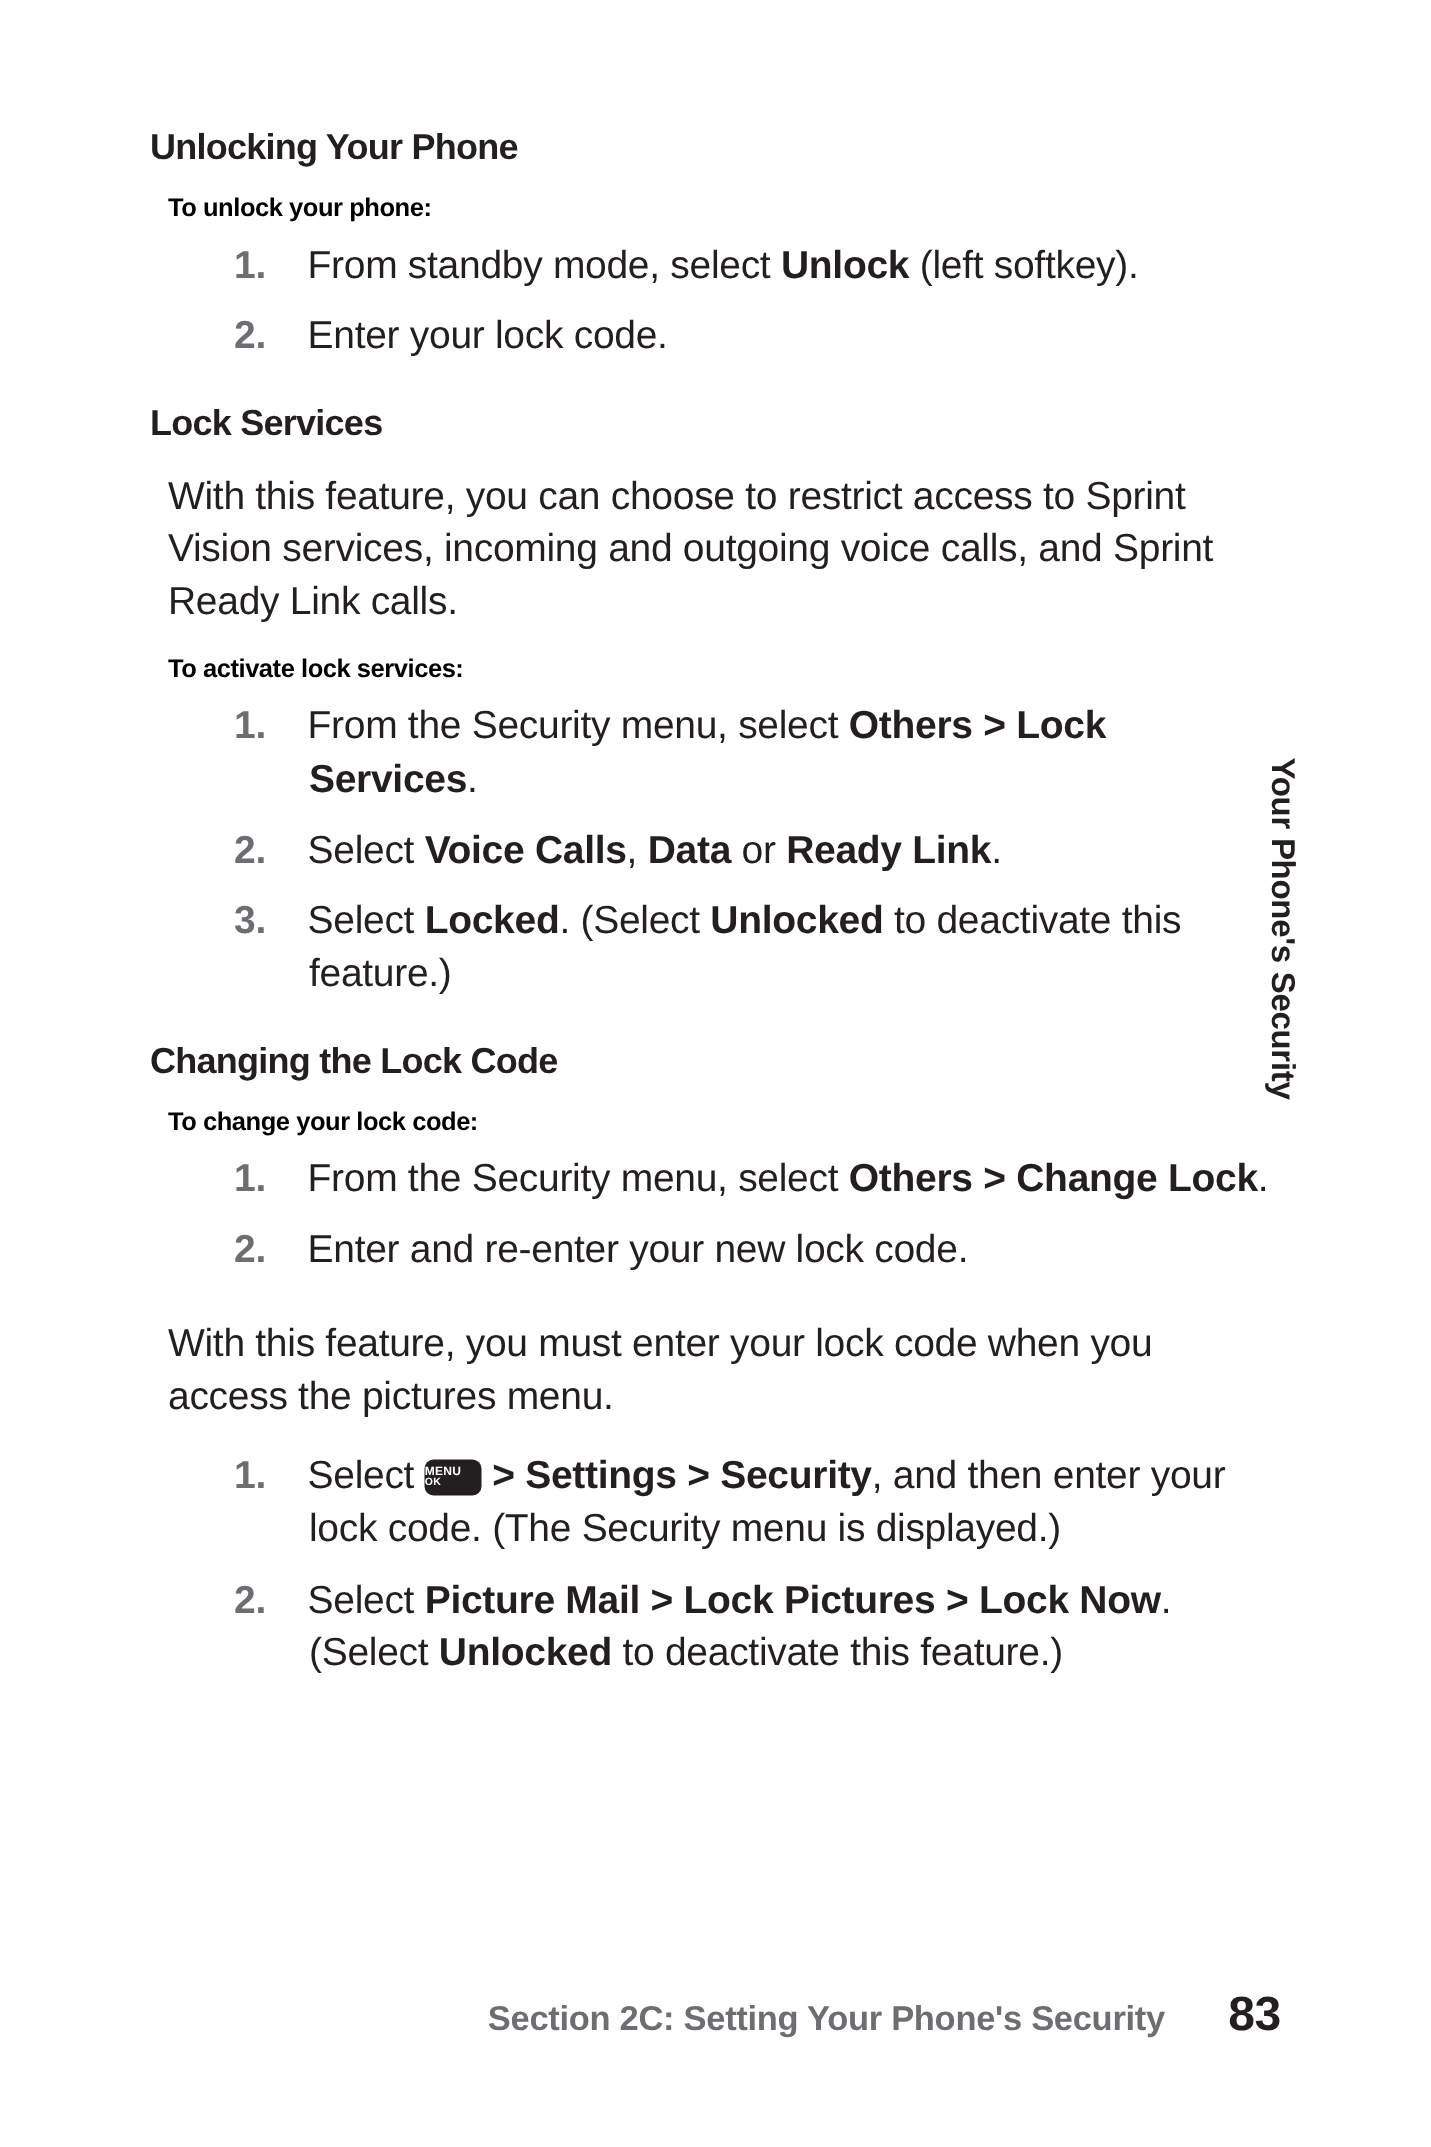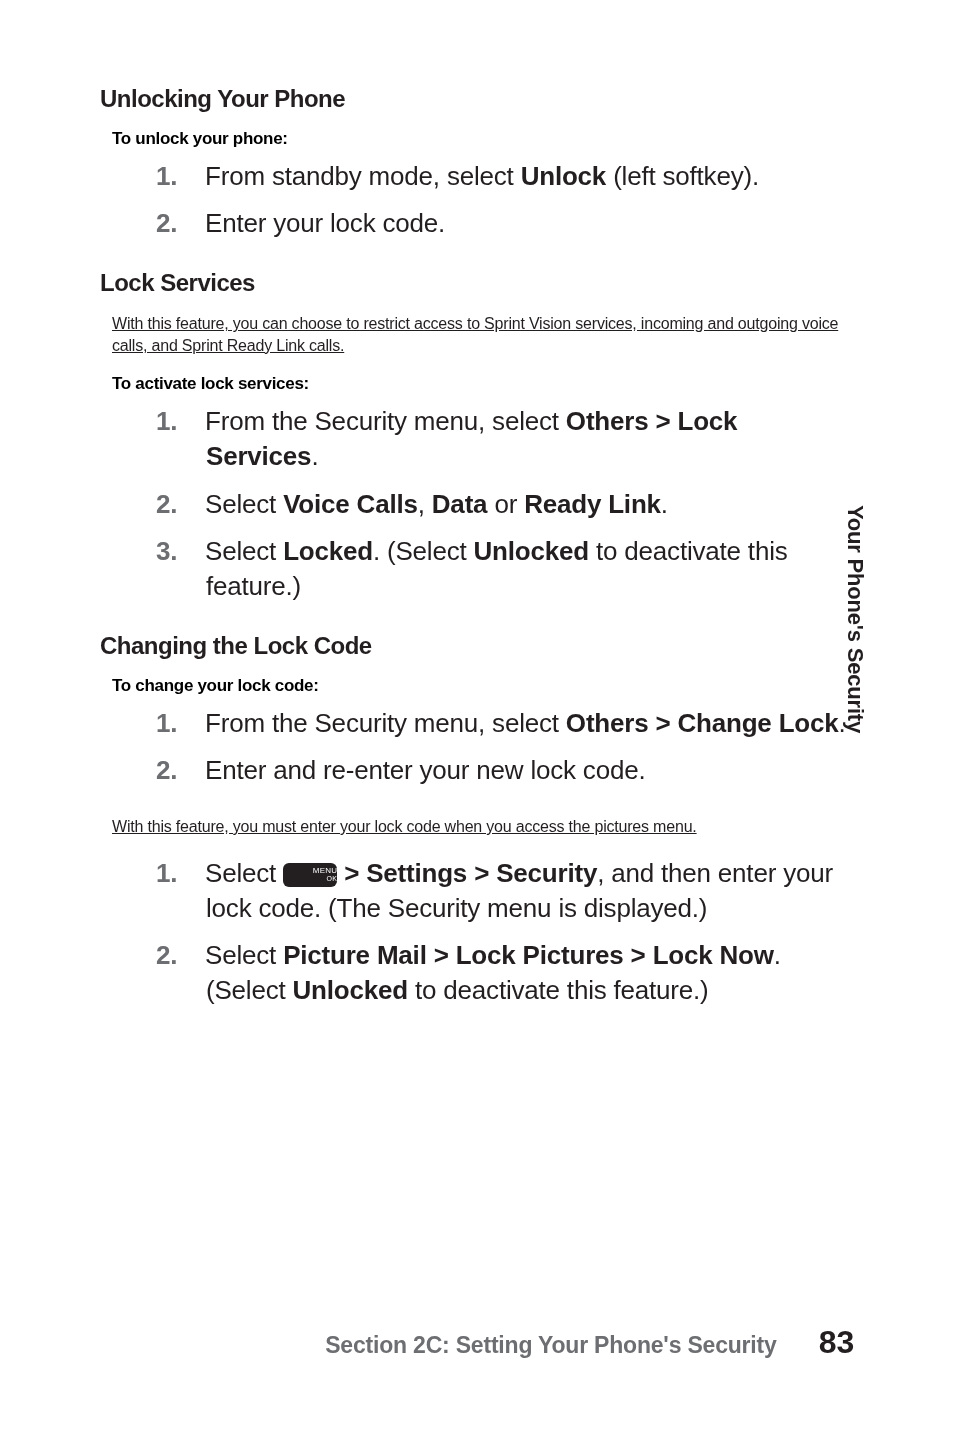--- a/index.html
+++ b/index.html
@@ -24,25 +24,24 @@
     letter-spacing: -0.5px;
   }
   .subhead {
     font-size: 17px;
     font-weight: 700;
     color: #000000;
     margin: 0 0 10px 12px;
     letter-spacing: -0.3px;
   }
   .body-para {
-    font-size: 16px;
+    font-size: 26px;
     line-height: 1.35;
     margin: 0 0 18px 12px;
     letter-spacing: -0.2px;
-    text-decoration: underline;
   }
   ol.steps {
     list-style: none;
     padding: 0;
     margin: 0 0 28px 0;
     counter-reset: step;
   }
   ol.steps > li {
     counter-increment: step;
     font-size: 26px;
@@ -56,27 +55,27 @@
     content: counter(step) ".";
     font-weight: 700;
     color: #6d6e71;
     display: inline-block;
     width: 42px;
     text-indent: 0;
   }
   .bold { font-weight: 700; }
   .menu-icon {
     display: inline-block;
-    width: 54px;
+    width: 38px;
     height: 24px;
     background: #231f20;
     color: #fff;
     font-size: 8px;
-    font-weight: 400;
-    text-align: right;
+    font-weight: 700;
+    text-align: left;
     border-radius: 6px;
     vertical-align: middle;
     line-height: 1;
     padding-top: 4px;
     box-sizing: border-box;
     text-indent: 0;
     letter-spacing: 0.2px;
     font-family: Arial, sans-serif;
   }
   .menu-icon .top { display:block; }

